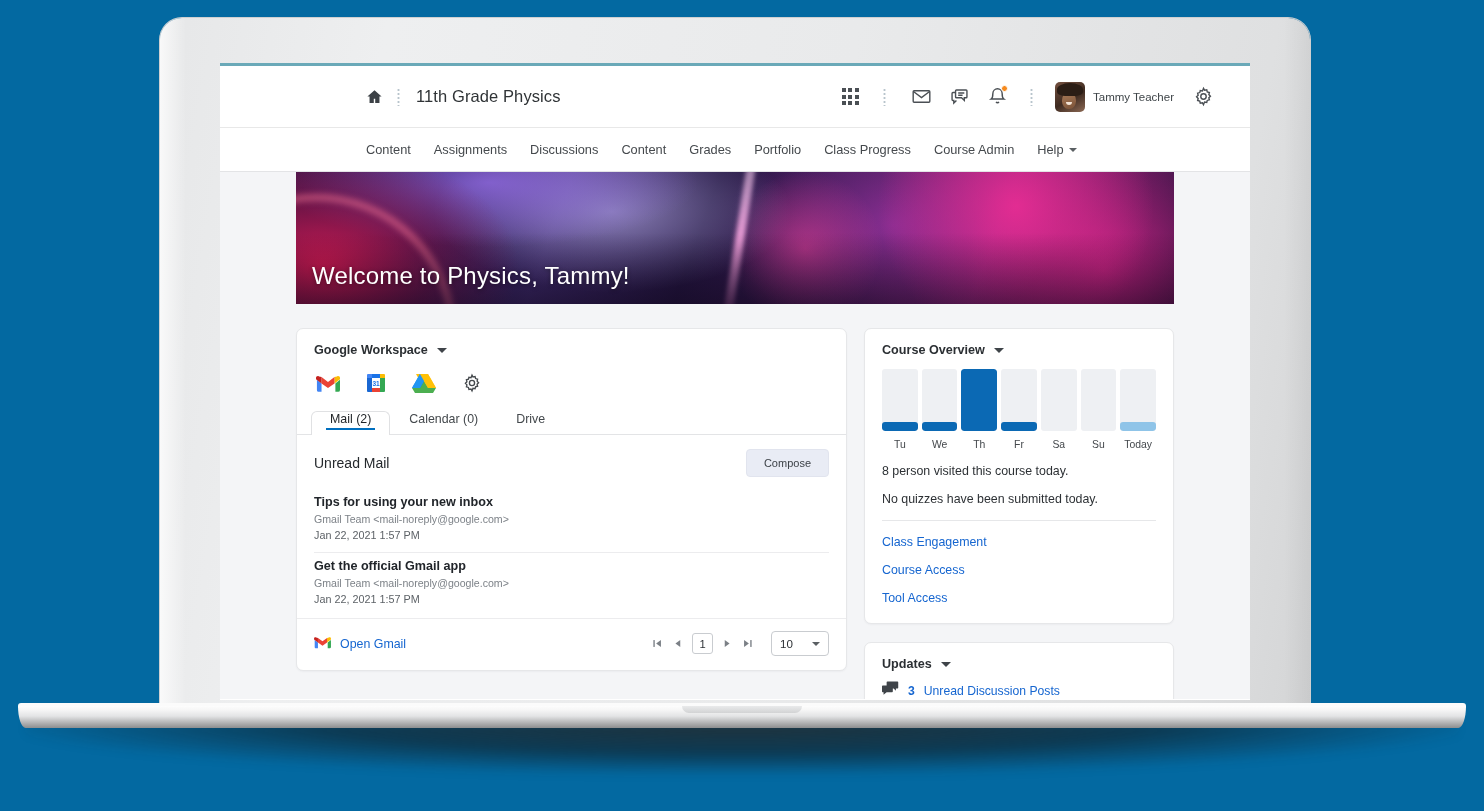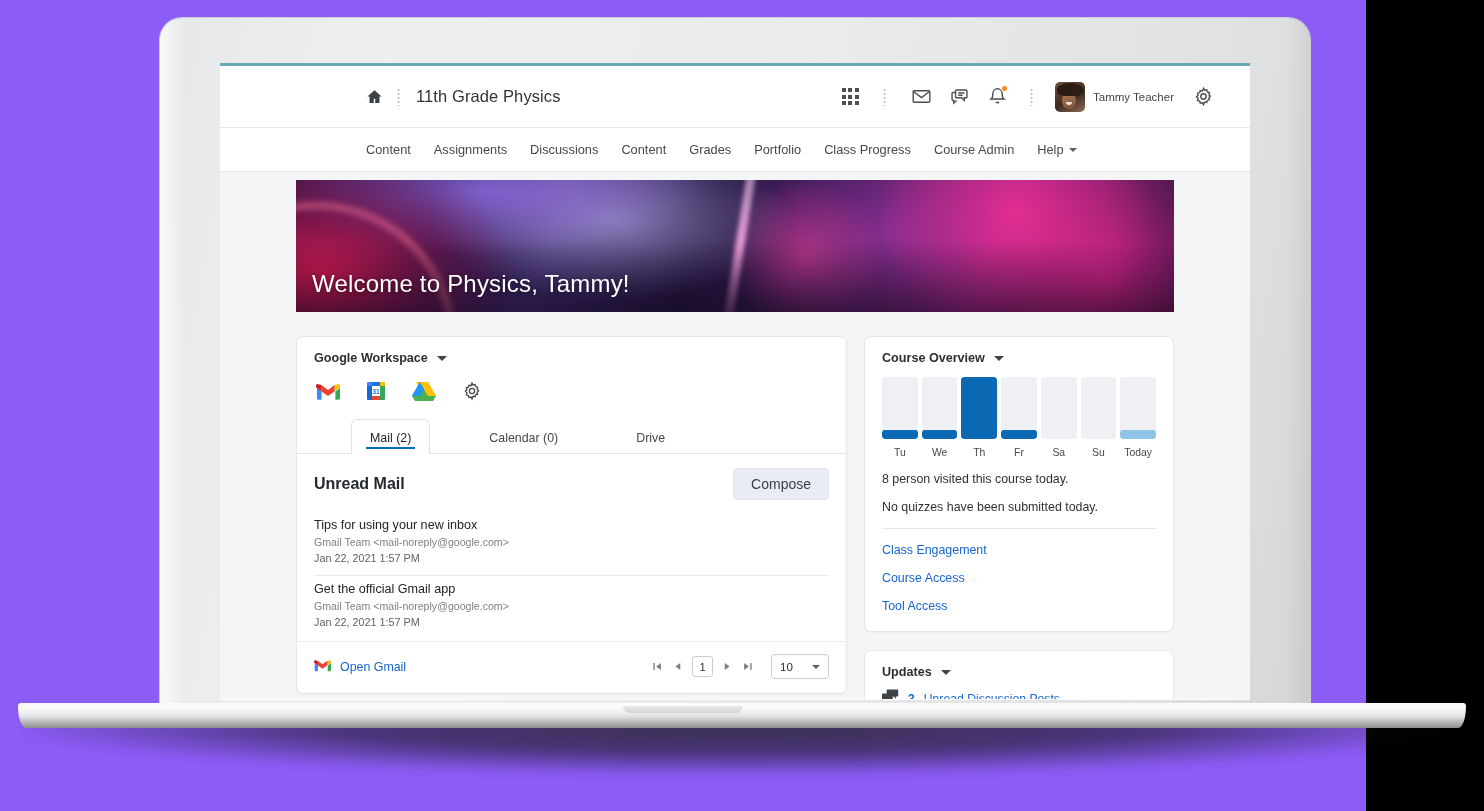--- a/index.html
+++ b/index.html
@@ -8,22 +8,22 @@
     margin: 0; padding: 0;
     width: 1484px; height: 811px;
     background: #000;
     overflow: hidden;
     font-family: "Liberation Sans", sans-serif;
   }
 
   
   #laptop {
     position: absolute; left: 0; top: 0;
-    width: 1366px; height: 811px;
-    background: #8b5cf6;
+    width: 1484px; height: 811px;
+    background: #0369a1;
   }
   .lid {
     position: absolute;
     left: 160px; top: 18px;
     width: 1150px; height: 692px;
     background: linear-gradient(100deg, #e6e7e8 0%, #eeeff0 18%, #e9eaeb 55%, #dfe0e1 88%, #d4d5d6 100%);
     border-radius: 22px 22px 6px 6px;
     box-shadow: 0 0 0 1px #cfd0d1;
   }
   .lid-inner-hl {
@@ -136,21 +136,21 @@
   .page-body {
     background: #f4f5f7;
     height: calc(100% - 107px);
     overflow: hidden;
     padding: 0 0 0 0;
     position: relative;
   }
 
   
   .banner {
-    height: 132px; width: 878px; margin: 8px auto;
+    height: 132px; width: 878px; margin: 0 auto;
     position: relative; overflow: hidden;
     background:
       radial-gradient(circle at 82% 26%, rgba(233,45,148,.92) 0%, rgba(233,45,148,0) 19%),
       radial-gradient(circle at 92% 74%, rgba(226,36,140,.80) 0%, rgba(226,36,140,0) 17%),
       radial-gradient(circle at 58% 58%, rgba(226,62,150,.62) 0%, rgba(226,62,150,0) 15%),
       radial-gradient(ellipse 28% 115% at 3% 72%, rgba(217,26,82,.95) 0%, rgba(150,18,70,.5) 45%, rgba(60,10,40,0) 80%),
       radial-gradient(ellipse 34% 70% at 22% 8%, rgba(150,110,235,.75) 0%, rgba(90,70,190,0) 70%),
       radial-gradient(ellipse 30% 90% at 36% 30%, rgba(205,200,255,.55) 0%, rgba(120,110,220,0) 68%),
       radial-gradient(ellipse 26% 120% at 68% 40%, rgba(186,60,190,.55) 0%, rgba(120,30,140,0) 72%),
       linear-gradient(110deg, #3a1444 0%, #2a1a52 16%, #3d2a6b 30%, #241642 46%, #3b1a52 62%, #7a2270 78%, #2e1340 100%);
@@ -197,50 +197,50 @@
     border-top: 5.5px solid #3f4449; cursor: pointer;
   }
 
   
   .gapps { display: flex; align-items: center; gap: 22px; padding: 5px 18px 14px; }
   .gicon { width: 26px; height: 26px; display: flex; align-items: center; justify-content: center; cursor: pointer; }
 
   
   .tabs { display: flex; padding: 0 14px; border-bottom: 1px solid #e3e4e6; position: relative; }
   .tab {
-    font-size: 12.4px; color: #43484c; padding: 11px 18px 9px; cursor: pointer;
-    border: 1px solid transparent; border-bottom: none; position: relative; top: 1px; margin-left: 40px;
+    font-size: 12.4px; color: #43484c; padding: 0 18px 9px; cursor: pointer;
+    border: 1px solid transparent; border-bottom: none; position: relative; top: 1px;
   }
   .tab.active {
     background: #fff; border-color: #e0e1e3; border-radius: 6px 6px 0 0;
     color: #1f2326;
   }
   .tab.active::after {
     content: ""; position: absolute; left: 14px; right: 14px; bottom: 5px; height: 2px;
     background: #006fbf;
   }
   .tab.active::before {
     content: ""; position: absolute; left: 0; right: 0; bottom: -1px; height: 2px; background: #fff;
   }
 
   
   .mail-head {
     display: flex; align-items: center; padding: 14px 17px 12px;
   }
-  .mail-head-title { font-size: 16px; font-weight: bold; color: #25292d; text-align: right; }
+  .mail-head-title { font-size: 14px; font-weight: normal; color: #25292d; text-align: right; }
   .compose-btn {
     margin-left: auto; background: #e9ecf5; color: #3c4147;
     border: 1px solid #e1e4ee; border-radius: 4px;
-    font-size: 14px; padding: 7px 17px; cursor: pointer;
+    font-size: 11px; padding: 7px 17px; cursor: pointer;
     font-family: "Liberation Sans", sans-serif;
   }
   .mail-list { padding: 0 17px; }
   .mail-item { padding: 6px 0 11px; border-bottom: 1px solid #ececee; }
   .mail-item:last-child { border-bottom: none; }
-  .mail-subj { font-size: 12.6px; font-weight: normal; color: #21252a; margin-bottom: 4px; }
+  .mail-subj { font-size: 12.6px; font-weight: bold; color: #21252a; margin-bottom: 4px; }
   .mail-from { font-size: 10.6px; color: #7d8288; margin-bottom: 4px; }
   .mail-date { font-size: 10.8px; color: #5d6267; }
 
   .mail-foot {
     display: flex; align-items: center; padding: 12px 17px 14px;
     border-top: 1px solid #ececee; margin-top: 2px;
   }
   .open-gmail {
     display: flex; align-items: center; gap: 9px;
     font-size: 12.4px; color: #1666d0; cursor: pointer;

